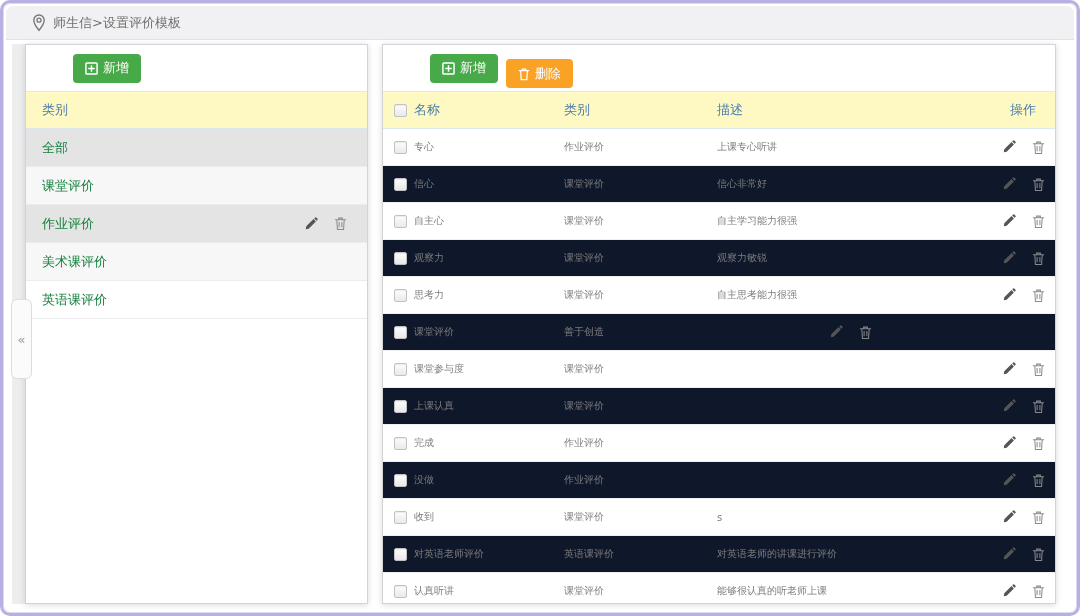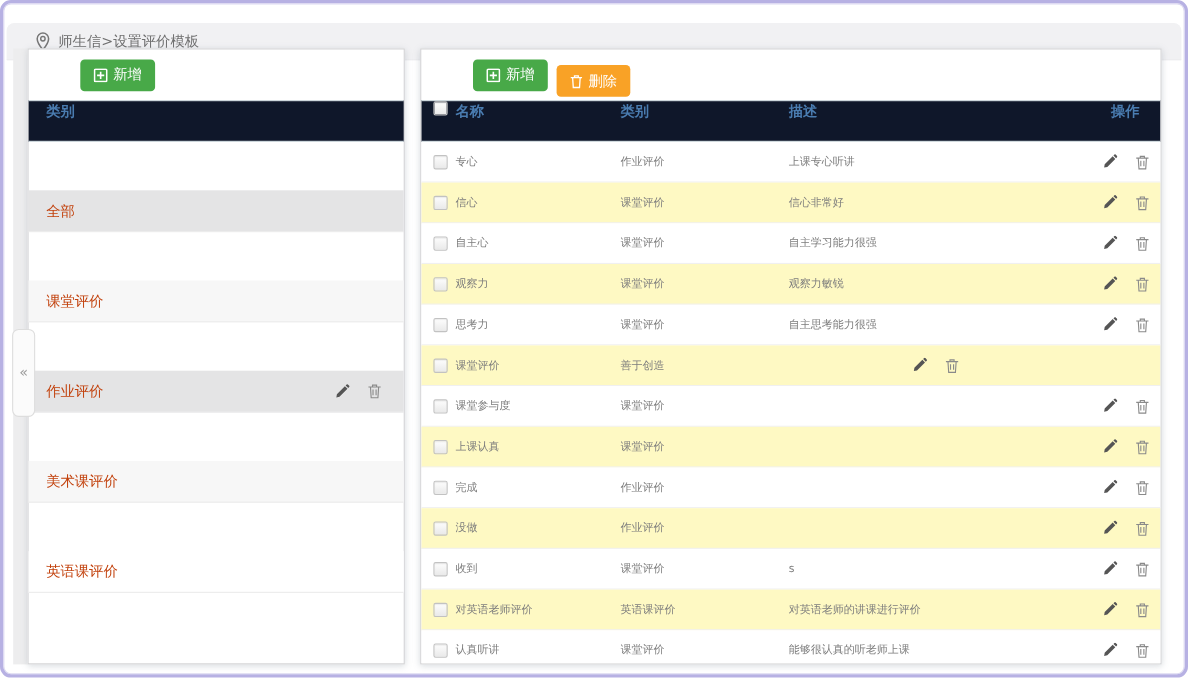--- a/index.html
+++ b/index.html
@@ -1,56 +1,56 @@
 <!DOCTYPE html>
 <html><head>
 <meta charset="utf-8">
 <style>
   * { margin:0; padding:0; box-sizing:border-box; }
   html,body { width:1080px; height:616px; background:#fff; font-family:"DejaVu Sans","Liberation Sans",sans-serif; }
   .frame { position:absolute; left:0; top:0; width:1080px; height:616px;
            border:3px solid #b7b1e3; border-radius:10px; background:#fff; overflow:hidden;
            box-shadow: inset 0 0 0 1px #dcd9f1; }
   
-  .topbar { position:absolute; left:3px; right:3px; top:18px; height:34px; background:#f1f1f3;
+  .topbar { position:absolute; left:3px; right:3px; top:3px; height:34px; background:#f1f1f3;
             border-bottom:1px solid #e3e3e6; display:flex; align-items:center; gap:7px;
             padding-left:26px; color:#6f6f6f; font-size:13px; border-radius:7px 7px 0 0; }
   .topbar svg { flex:0 0 auto; }
   
   .gutter { position:absolute; left:9px; top:41px; width:13px; height:560px; background:#ededee; }
   .collapse-tab { position:absolute; left:8px; top:296px; width:21px; height:80px; background:#fbfbfb;
             border:1px solid #ddd; border-radius:6px; display:flex; align-items:center; justify-content:center;
             color:#999; font-size:13px; z-index:5; cursor:pointer; }
   
   .panel { position:absolute; top:41px; height:560px; background:#fff; border:1px solid #d3d3d5;
            box-shadow:0 1px 6px rgba(110,125,140,.28); }
   .panel-left  { left:22px;  width:343px; }
   .panel-right { left:379px; width:674px; overflow:hidden; }
   .btn-row { height:46px; display:flex; align-items:center; gap:8px; padding-left:15px; }
   .btn { display:inline-flex; align-items:center; gap:5px; height:29px; padding:0 12px;
          border:none; border-radius:4px; color:#fff; font-size:13px; cursor:pointer; }
   .btn-green  { background:#48a948;margin-left:32px; }
   .btn-orange { background:#f9a226;margin-top:11px; }
   
-  .thead { height:38px; background:#0f172a; color:#4a7cb0; font-weight:bold; font-size:13px;
-           display:flex; border-top:1px solid #e0eaee; border-bottom:1px solid #dfe9ed; }
+  .thead { height:38px; background:#fef9c3; color:#4a7cb0; font-weight:normal; font-size:13px;
+           display:flex; align-items:center; border-top:1px solid #e0eaee; border-bottom:1px solid #dfe9ed; }
   .panel-left .thead { padding-left:16px; }
   
   .litem { height:38px; display:flex; align-items:center; padding:0 20px 0 16px;
-           font-size:13px; color:#c2410c; border-bottom:1px solid #ececec; background:#fff; cursor:pointer;margin-top:44px; }
+           font-size:13px; color:#15803d; border-bottom:1px solid #ececec; background:#fff; cursor:pointer; }
   .litem.alt { background:#f7f7f7; }
   .litem.selected, .litem.hover { background:#e4e4e5; }
   .litem .label { flex:1; }
   .litem .ops { display:none; align-items:center; gap:16px; }
   .litem.has-actions .ops { display:inline-flex; }
   
   .trow { height:37px; display:grid; grid-template-columns:20px 150px 153px 266px 80px;
           align-items:center; padding-left:11px; font-size:10px; color:#7d7d7d;
           background:#fff; border-bottom:1px solid #f0f0f0; cursor:default; }
-  .trow.alt { background:#fef9c3; }
+  .trow.alt { background:#0f172a; }
   .thead.tgrid { display:grid; grid-template-columns:20px 150px 153px 266px 80px; padding-left:11px; }
   .ops-cell { display:inline-flex; align-items:center; justify-content:center; gap:16px; }
   .ops-head { text-align:center; }
   .cell { overflow:hidden; white-space:nowrap; }
   
   .cb { width:13px; height:13px; border:1px solid #c2c2c2; border-radius:2px;
         background:linear-gradient(#fdfdfd,#e9e9e9); box-shadow:inset 0 1px 1px rgba(0,0,0,.07);
         display:inline-block; cursor:pointer; }
   .icon-btn { display:inline-flex; cursor:pointer; }
 </style>

